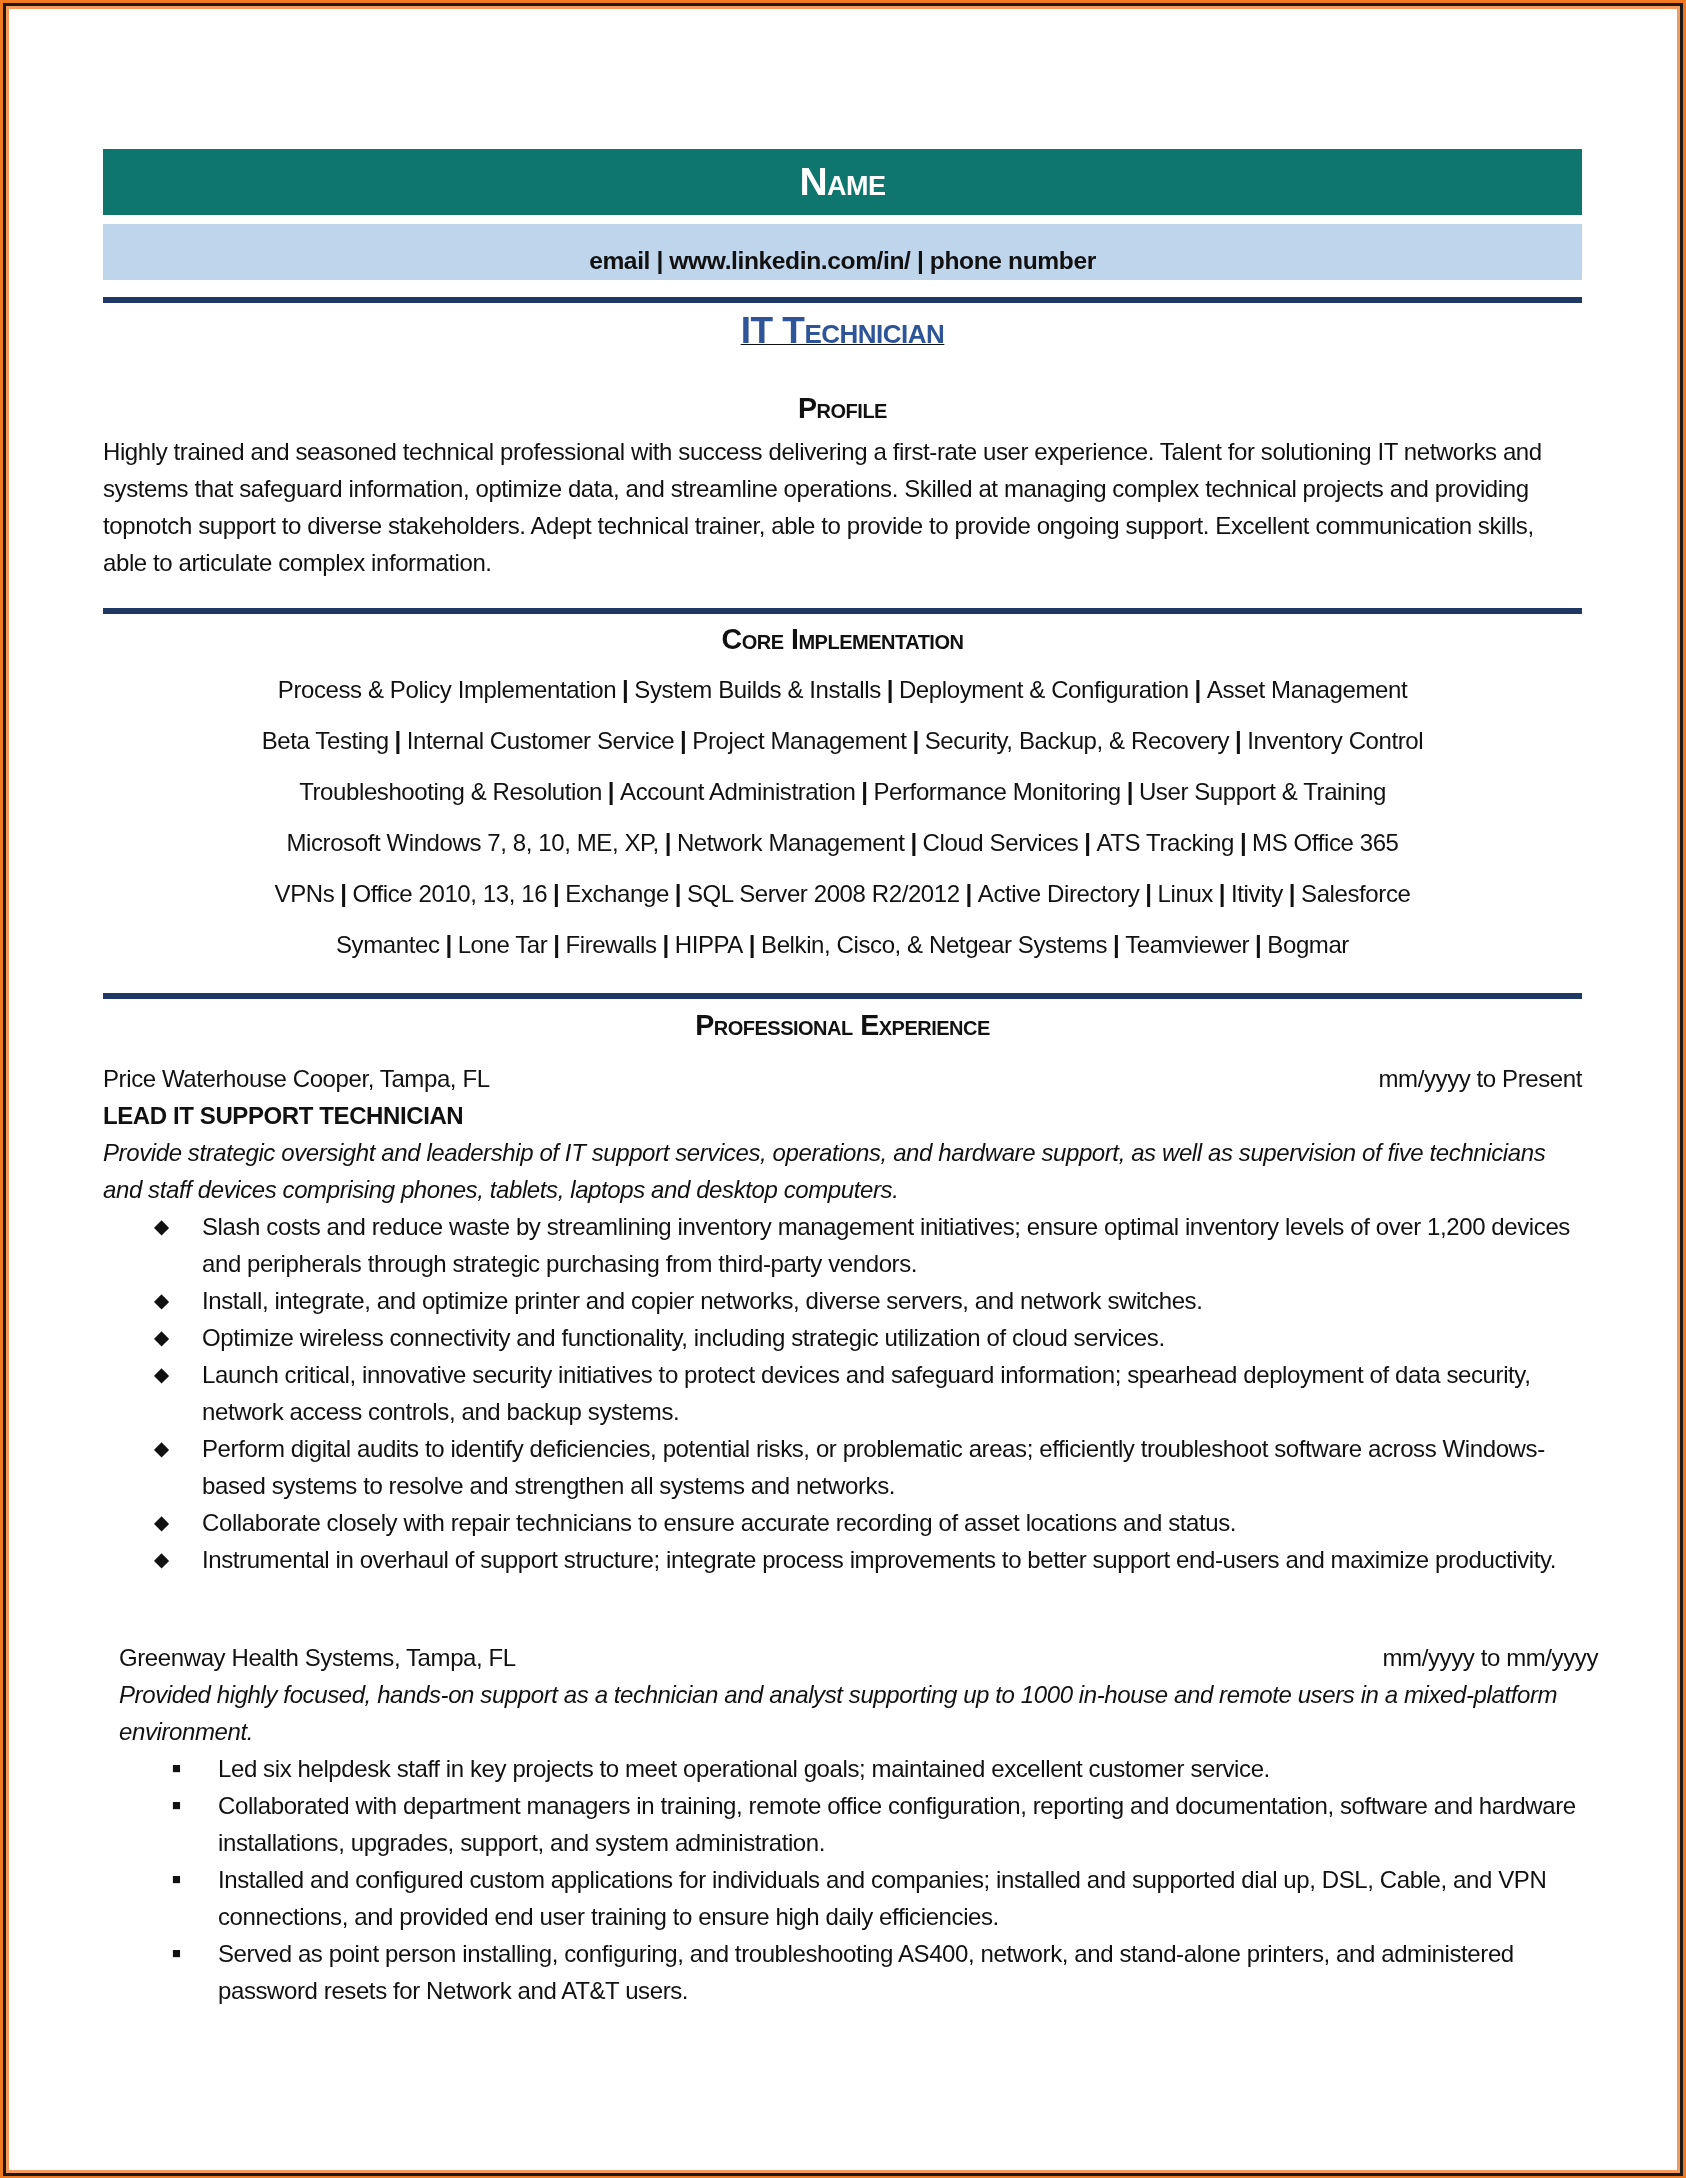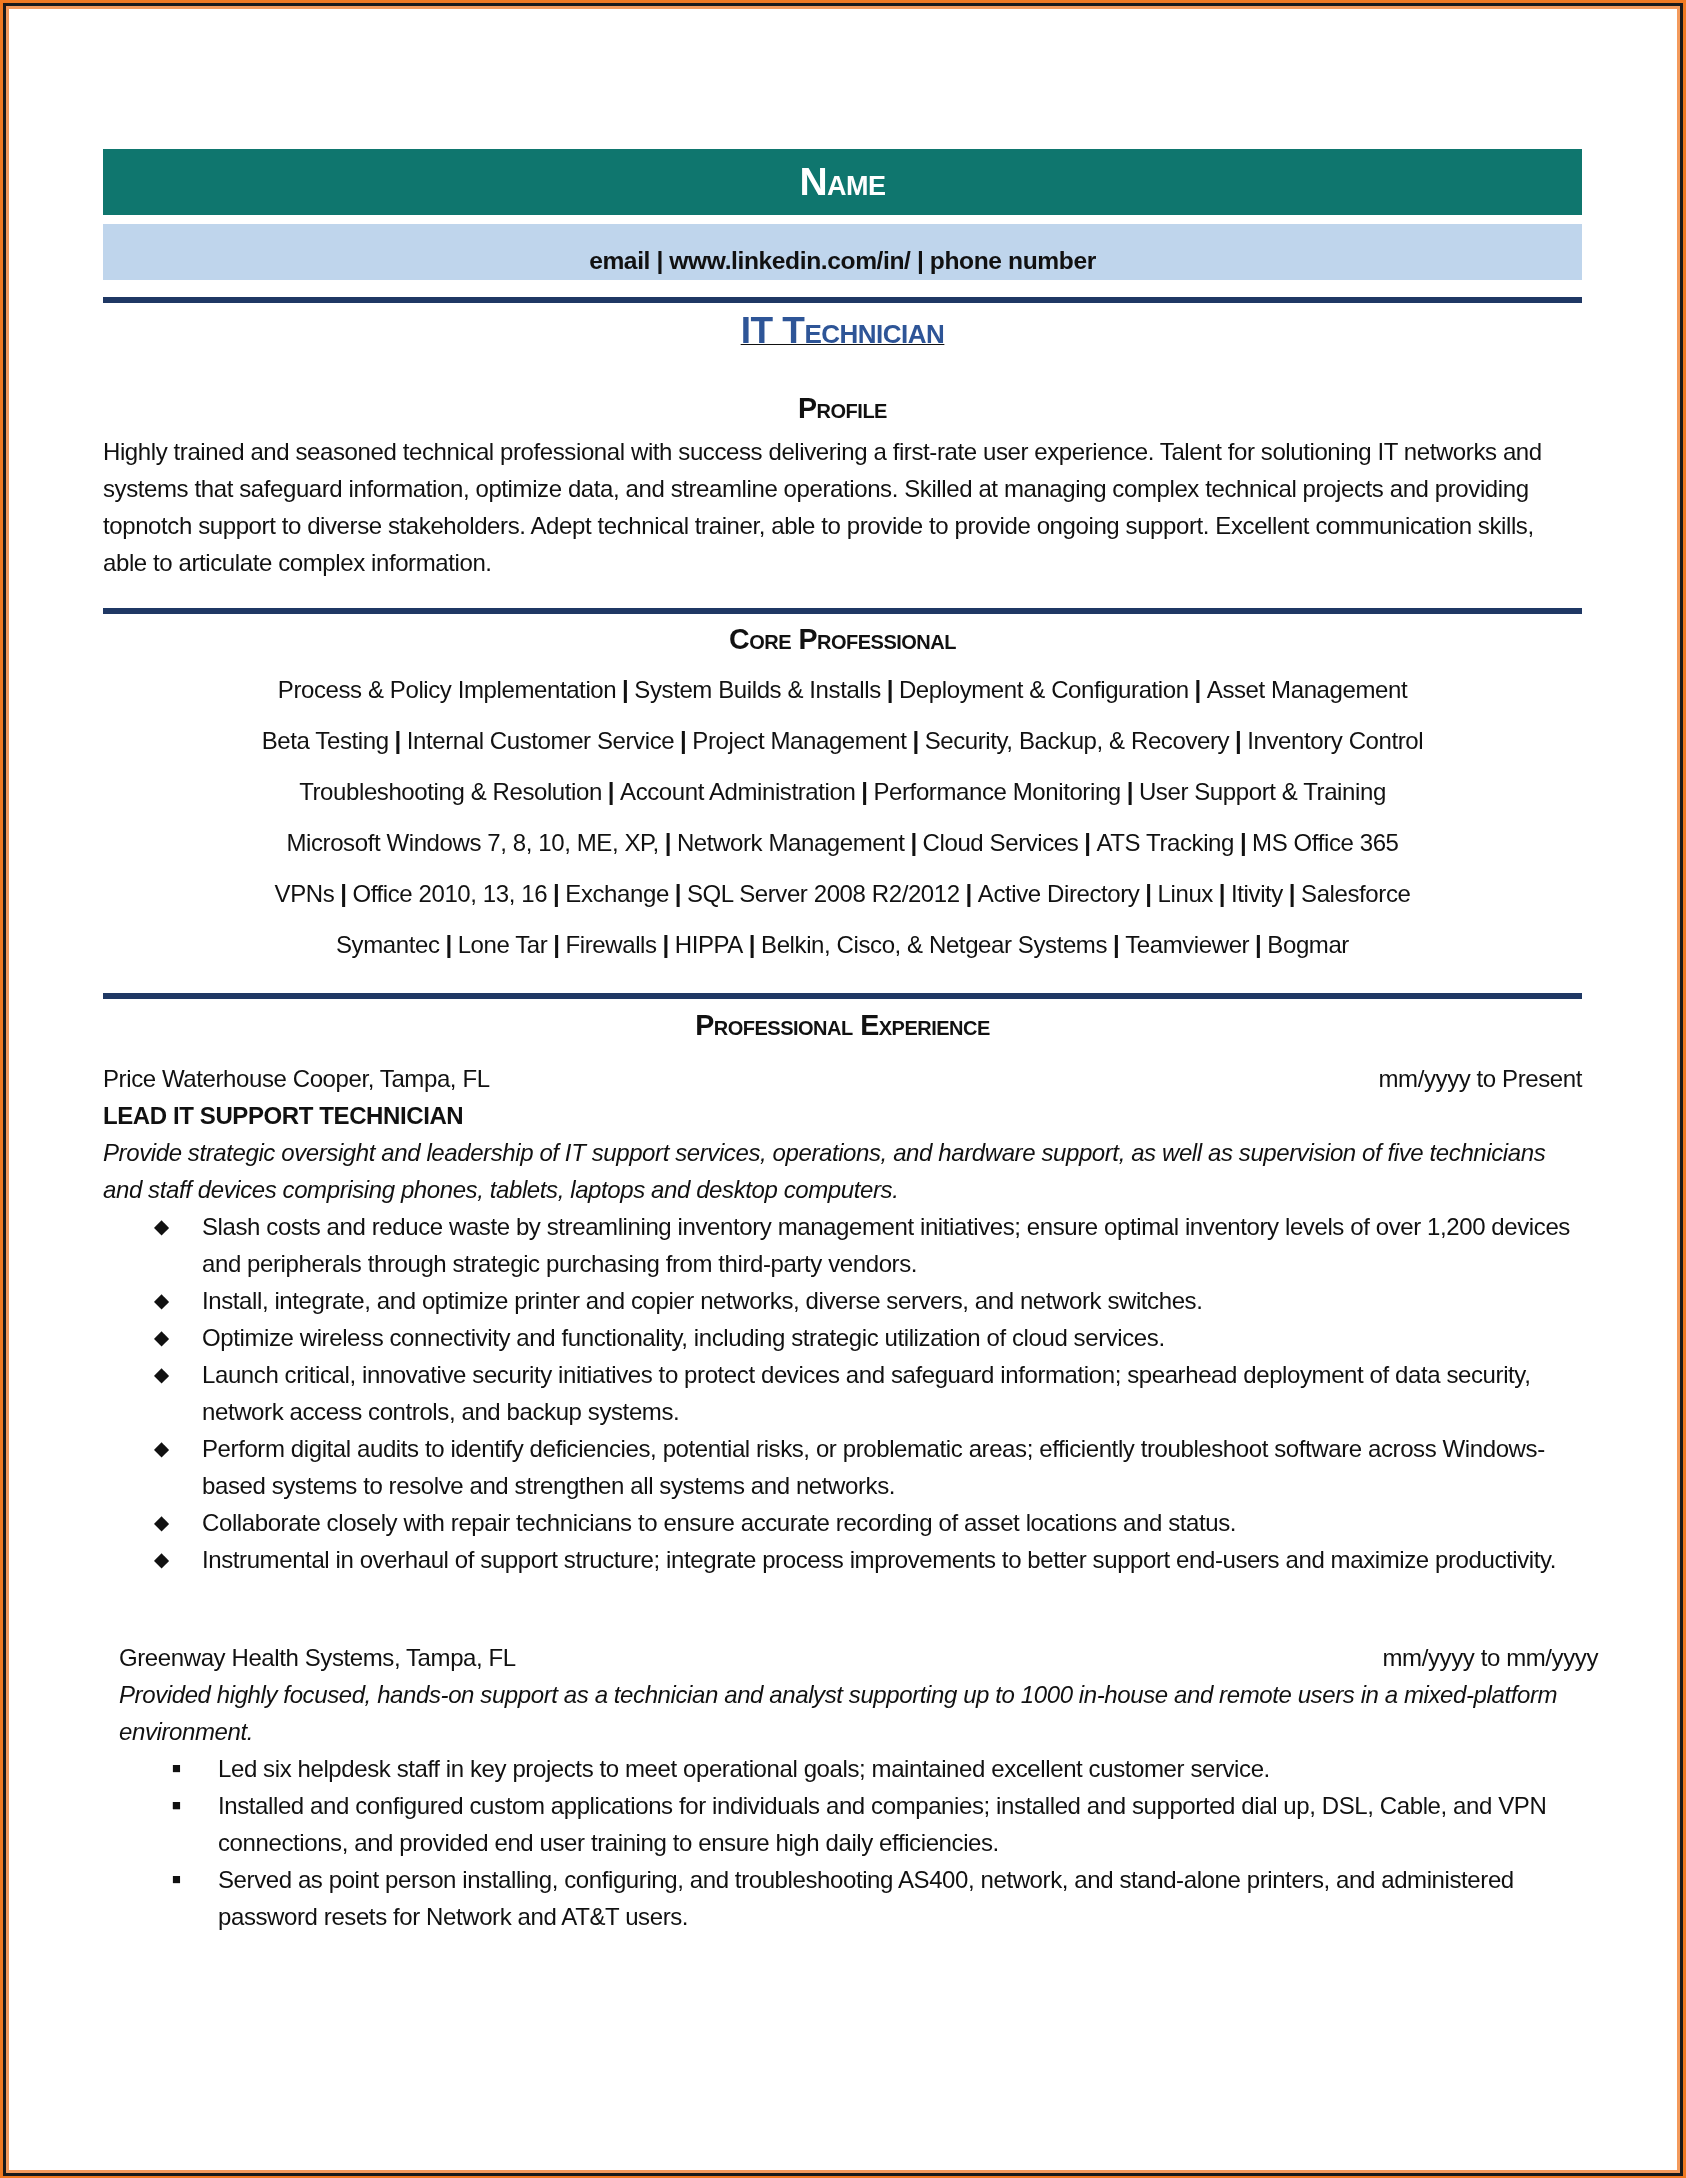--- a/index.html
+++ b/index.html
@@ -62,21 +62,21 @@
 
   <div class="abs center" style="top:392px;">
     <span class="section-head">Profile</span>
   </div>
 
   <div class="abs para" style="top:433px;">Highly trained and seasoned technical professional with success delivering a first-rate user experience. Talent for solutioning IT networks and systems that safeguard information, optimize data, and streamline operations. Skilled at managing complex technical projects and providing topnotch support to diverse stakeholders. Adept technical trainer, able to provide to provide ongoing support. Excellent communication skills, able to articulate complex information.</div>
 
   <div class="abs divider" style="top:608px;"></div>
 
   <div class="abs center" style="top:623px;">
-    <span class="section-head">Core Professional</span>
+    <span class="section-head">Core Implementation</span>
   </div>
 
   <div class="abs" style="top:664px;" id="prof-rows">
       <div class="prof-line"><span>Process &amp; Policy Implementation</span><span class="sep">|</span><span>System Builds &amp; Installs</span><span class="sep">|</span><span>Deployment &amp; Configuration</span><span class="sep">|</span><span>Asset Management</span></div>
       <div class="prof-line"><span>Beta Testing</span><span class="sep">|</span><span>Internal Customer Service</span><span class="sep">|</span><span>Project Management</span><span class="sep">|</span><span>Security, Backup, &amp; Recovery</span><span class="sep">|</span><span>Inventory Control</span></div>
       <div class="prof-line"><span>Troubleshooting &amp; Resolution</span><span class="sep">|</span><span>Account Administration</span><span class="sep">|</span><span>Performance Monitoring</span><span class="sep">|</span><span>User Support &amp; Training</span></div>
       <div class="prof-line"><span>Microsoft Windows 7, 8, 10, ME, XP,</span><span class="sep">|</span><span>Network Management</span><span class="sep">|</span><span>Cloud Services</span><span class="sep">|</span><span>ATS Tracking</span><span class="sep">|</span><span>MS Office 365</span></div>
       <div class="prof-line"><span>VPNs</span><span class="sep">|</span><span>Office 2010, 13, 16</span><span class="sep">|</span><span>Exchange</span><span class="sep">|</span><span>SQL Server 2008 R2/2012</span><span class="sep">|</span><span>Active Directory</span><span class="sep">|</span><span>Linux</span><span class="sep">|</span><span>Itivity</span><span class="sep">|</span><span>Salesforce</span></div>
       <div class="prof-line"><span>Symantec</span><span class="sep">|</span><span>Lone Tar</span><span class="sep">|</span><span>Firewalls</span><span class="sep">|</span><span>HIPPA</span><span class="sep">|</span><span>Belkin, Cisco, &amp; Netgear Systems</span><span class="sep">|</span><span>Teamviewer</span><span class="sep">|</span><span>Bogmar</span></div>
     </div>
@@ -106,20 +106,20 @@
   </div>
 
   <div class="abs" style="top:1639px;margin-left:16px;">
     <div class="company">
       <span>Greenway Health Systems, Tampa, FL</span>
       <span>mm/yyyy to mm/yyyy</span>
     </div>
     <div class="summary">Provided highly focused, hands-on support as a technician and analyst supporting up to 1000 in-house and remote users in a mixed-platform environment.</div>
     <ul class="bullets square">
         <li><span class="marker">■</span><span>Led six helpdesk staff in key projects to meet operational goals; maintained excellent customer service.</span></li>
-        <li><span class="marker">■</span></li>
+        <li><span class="marker">■</span><span>Collaborated with department managers in training, remote office configuration, reporting and documentation, software and hardware installations, upgrades, support, and system administration.</span></li>
         <li><span class="marker">■</span><span>Installed and configured custom applications for individuals and companies; installed and supported dial up, DSL, Cable, and VPN connections, and provided end user training to ensure high daily efficiencies.</span></li>
         <li><span class="marker">■</span><span>Served as point person installing, configuring, and troubleshooting AS400, network, and stand-alone printers, and administered password resets for Network and AT&amp;T users.</span></li>
       </ul>
   </div>
 
 </div>
 
 
 </body></html>

